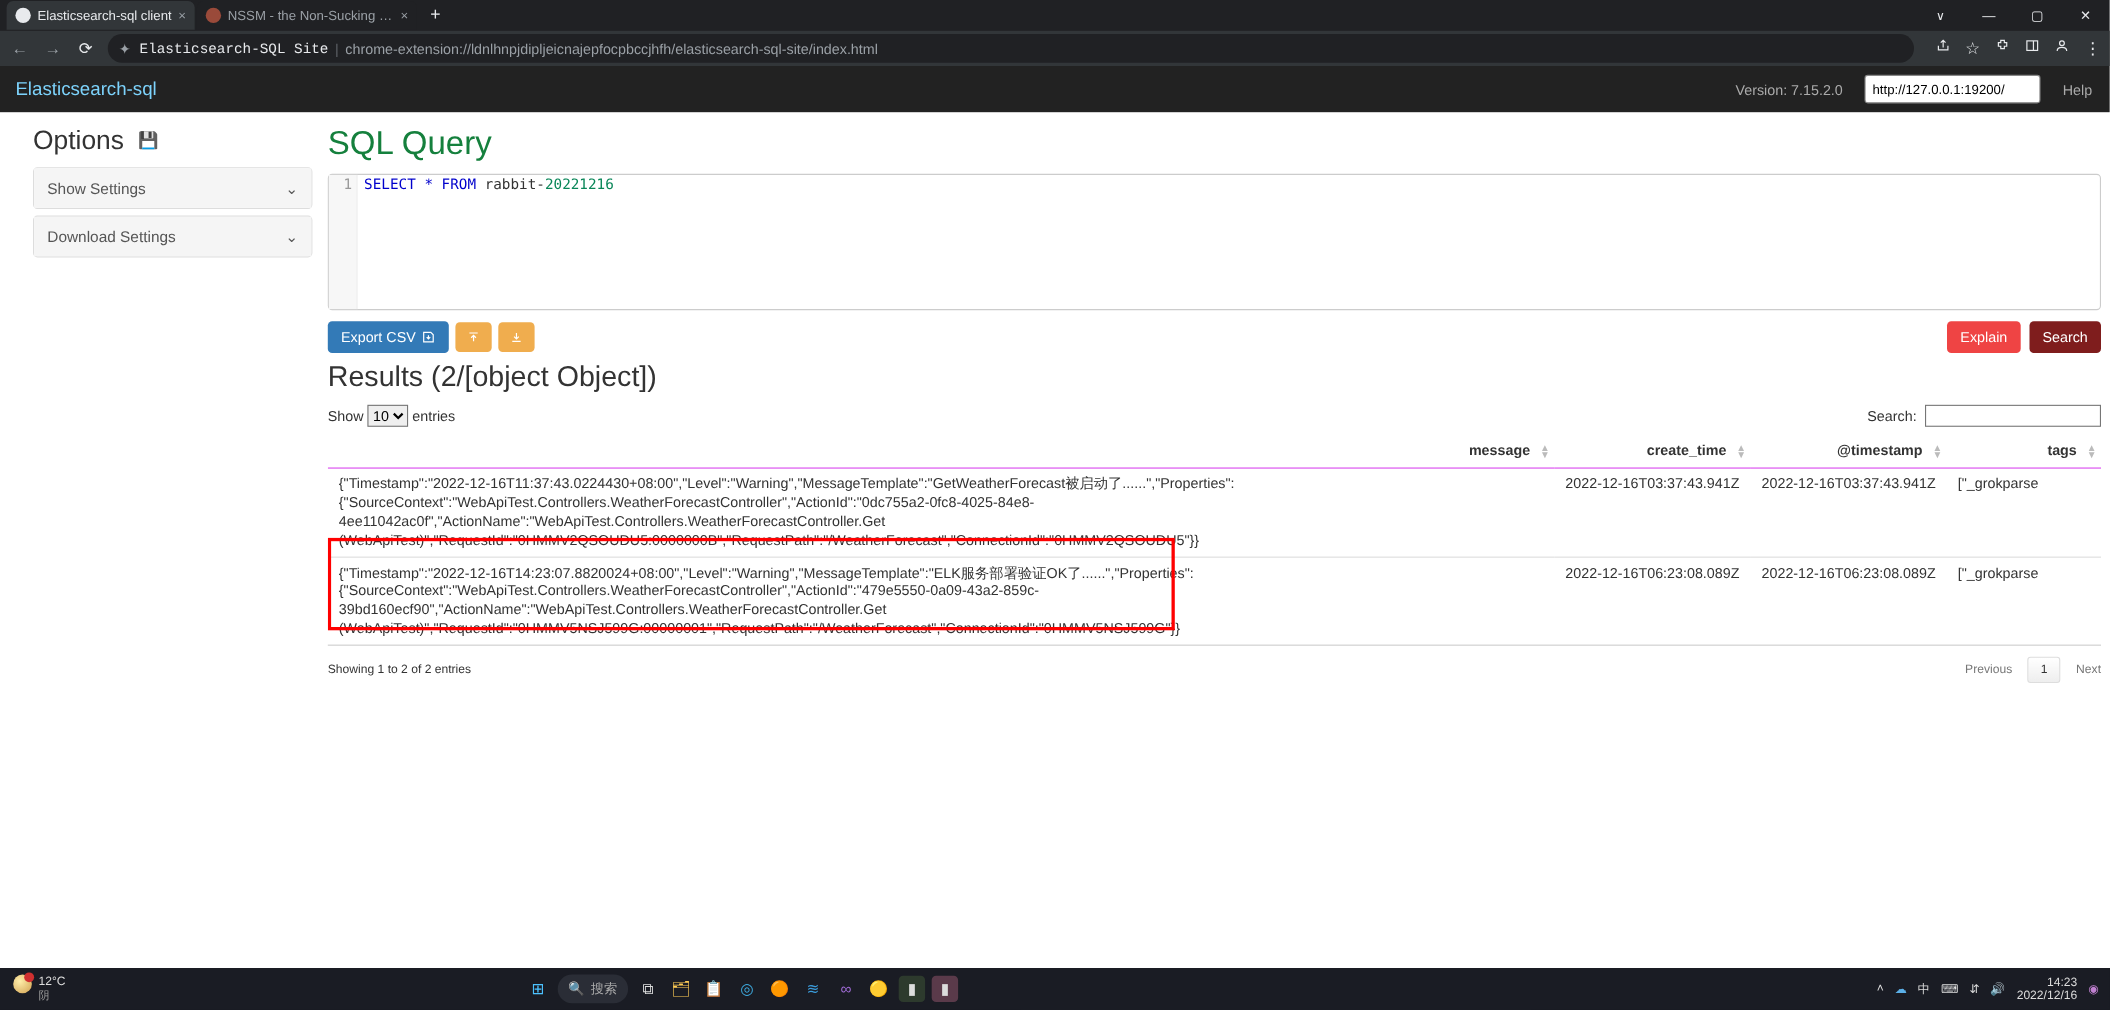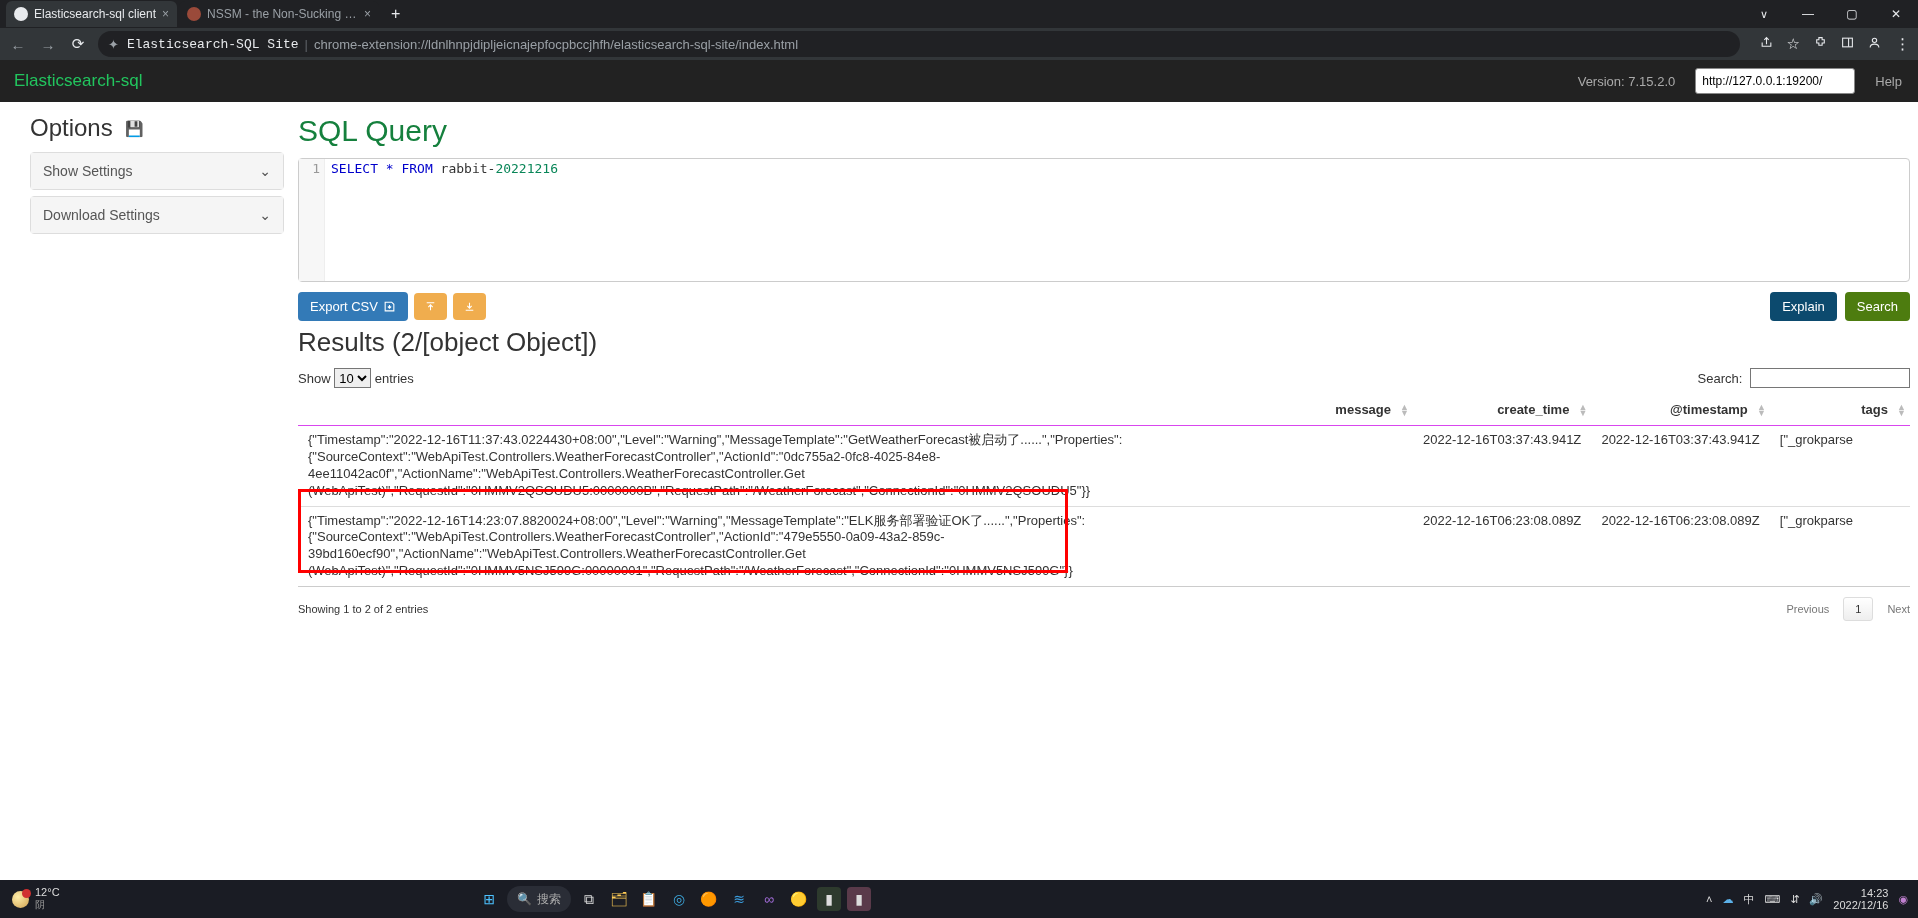--- a/index.html
+++ b/index.html
@@ -24,21 +24,21 @@
 .addr-bar { display: flex; align-items: center; background: #323639; height: 32px; padding: 0 8px; gap: 10px; }
 .addr-bar .nav-btn { color: #9aa0a6; font-size: 15px; width: 20px; text-align: center; }
 .addr-bar .nav-btn.enabled { color: #e8eaed; }
 .addr-box { flex: 1; display: flex; align-items: center; background: #202124; border-radius: 14px; height: 26px; padding: 0 10px; color: #9aa0a6; font-size: 13px; }
 .addr-site { color: #e8eaed; font-family: Liberation Mono, monospace; }
 .addr-sep { margin: 0 6px; color: #5f6368; }
 .addr-icons { display: flex; gap: 14px; color: #e8eaed; font-size: 15px; margin-left: 10px; }
 
 
 .app-header { background: #222; color: #ccc; height: 42px; display: flex; align-items: center; padding: 0 16px 0 14px; }
-.app-title { font-size: 17px; color: #22c55e; }
+.app-title { font-size: 17px; color: #7dd3fc; }
 .app-header-right { margin-left: auto; display: flex; align-items: center; gap: 20px; color: #aaa; font-size: 13px; }
 .url-input { width: 160px; height: 26px; background: #fff; border: 1px solid #888; border-radius: 3px; padding: 0 6px; font-size: 12px; }
 
 
 .workspace { display: flex; padding-left: 16px; }
 .sidebar { width: 282px; padding: 12px 14px; }
 .opts-title { font-size: 24px; font-weight: 500; margin-bottom: 10px; color: #333; }
 .save-icon { color: #337ab7; font-size: 15px; margin-left: 6px; vertical-align: 2px; }
 .panel { border: 1px solid #ddd; border-radius: 4px; margin-bottom: 6px; }
 .panel-head { background: #f5f5f5; padding: 10px 12px; font-size: 14px; color: #555; display: flex; align-items: center; }
@@ -50,22 +50,22 @@
 .gutter { position: absolute; left: 0; top: 0; bottom: 0; width: 26px; background: #f7f7f7; border-right: 1px solid #eee; color: #999; text-align: right; padding: 2px 4px 0 0; }
 .code-line { padding: 2px 0 0 32px; }
 .kw { color: #0000cc; }
 .id { color: #333; }
 .num { color: #098658; }
 
 .btn-row { margin-top: 10px; display: flex; gap: 6px; align-items: center; }
 .btn { border: none; border-radius: 4px; padding: 7px 12px; font-size: 13px; color: #fff; cursor: pointer; display: inline-flex; align-items: center; gap: 5px; }
 .btn-primary { background: #337ab7; }
 .btn-orange { background: #f0ad4e; padding: 7px 10px; }
-.btn-info { background: #0c4a6e; }
-.btn-success { background: #4d7c0f; }
+.btn-info { background: #ef4444; }
+.btn-success { background: #7f1d1d; }
 .btn-row .right { margin-left: auto; display: flex; gap: 8px; }
 
 .results-h { font-size: 26px; font-weight: 500; color: #333; margin-top: 6px; }
 
 .dt-top { display: flex; align-items: center; margin-top: 10px; font-size: 13px; color: #333; }
 .dt-length select { border: 1px solid #767676; font-size: 13px; height: 20px; }
 .dt-filter { margin-left: auto; }
 .dt-filter input { border: 1px solid #767676; height: 20px; width: 160px; margin-left: 4px; }
 
 .dt-wrap { margin-top: 6px; overflow-x: auto; border-bottom: 1px solid #ccc; position: relative; }
@@ -80,21 +80,21 @@
 
 .highlight-box { position: absolute; border: 3px solid #ff0000; pointer-events: none; }
 
 .dt-bottom { display: flex; align-items: center; margin-top: 10px; font-size: 11px; color: #333; text-align: center; }
 .pager { margin-left: auto; display: flex; align-items: center; gap: 14px; }
 .pager .pg-btn { color: #777; }
 .pager .pg-num { border: 1px solid #ddd; background: linear-gradient(#fff,#eee); padding: 5px 11px; border-radius: 3px; }
 
 
 .taskbar { position: fixed; left: 0; right: 0; bottom: 0; height: 38px; background: #1a1c24; display: flex; align-items: center; color: #ddd; font-size: 11px; }
-.tb-left { display: flex; align-items: center; gap: 6px; padding-left: 12px; }
+.tb-left { display: flex; align-items: flex-start; gap: 6px; padding-left: 12px; }
 .weather-ico { width: 17px; height: 17px; border-radius: 50%; background: radial-gradient(circle at 35% 35%, #ffeeaa, #d0a050); position: relative; }
 .weather-ico::after { content: ""; position: absolute; top: -2px; left: 10px; width: 9px; height: 9px; border-radius: 50%; background: #d03030; font-size: 7px; }
 .tb-center { margin: 0 auto; display: flex; align-items: center; gap: 6px; }
 .tb-search { display: flex; align-items: center; background: #2a2d36; border-radius: 14px; height: 26px; padding: 0 10px; gap: 5px; color: #aaa; font-size: 12px; }
 .tb-ico { width: 24px; height: 24px; border-radius: 4px; display: flex; align-items: center; justify-content: center; font-size: 14px; }
 .tb-right { margin-left: auto; display: flex; align-items: center; gap: 10px; padding-right: 10px; }
 .tb-clock { text-align: right; line-height: 1.1; font-size: 11px; }
 
 svg.ic { width: 13px; height: 13px; stroke: currentColor; fill: none; stroke-width: 2; }
 </style>

